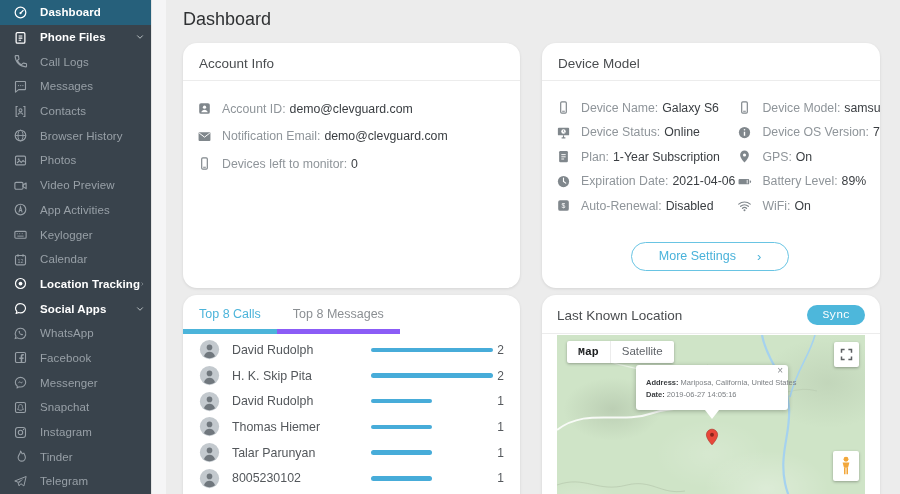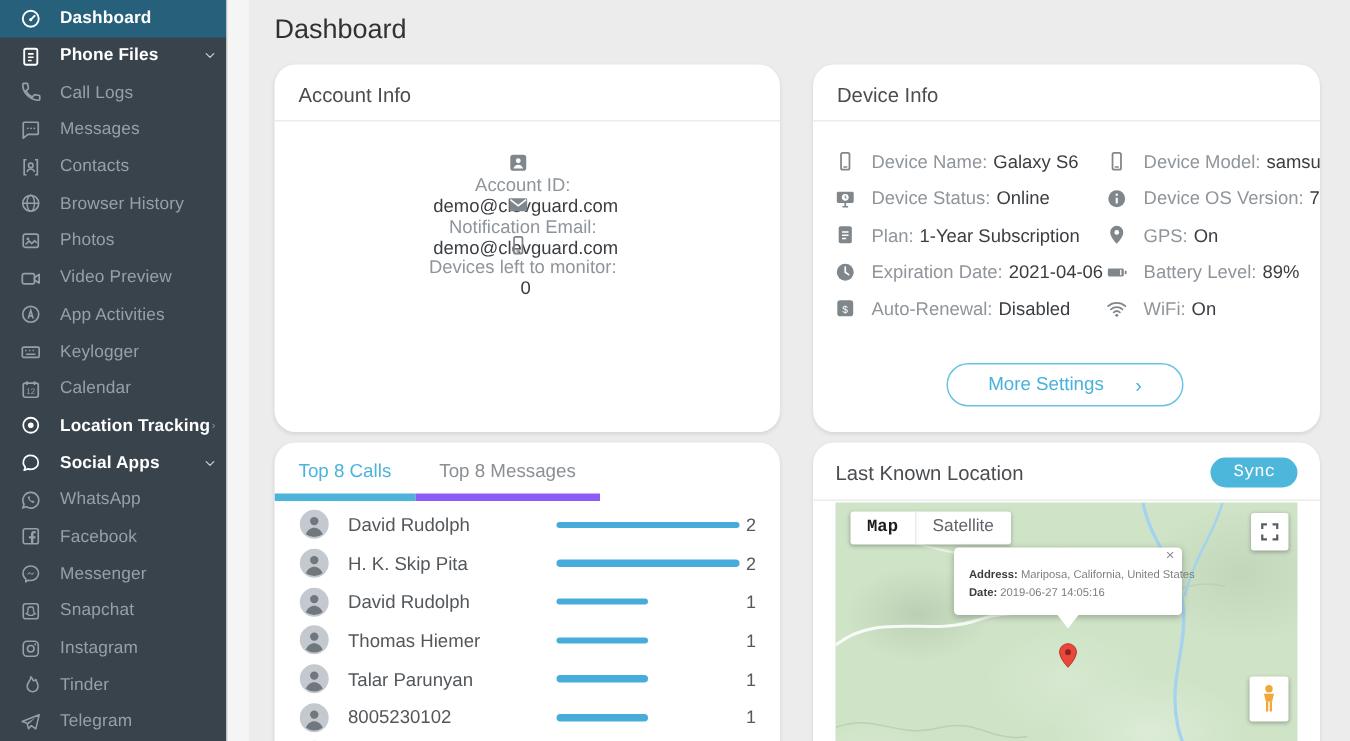--- a/index.html
+++ b/index.html
@@ -22,21 +22,21 @@
   
   .main { flex:1; padding:0 20px 0 17px; }
   .page-title { font-size:18px; font-weight:400; color:#2f3133; padding:9px 0 13px 0; }
   .grid { display:grid; grid-template-columns:337px 338px; grid-template-rows:245px 330px; gap:7px 22px; }
   .card { background:#fff; border-radius:14px; box-shadow:0 1px 3px rgba(0,0,0,.10); overflow:hidden; }
   .card-header { padding:13px 16px 9px; font-size:13.5px; color:#4a4d50; border-bottom:1px solid #ececec; }
 
   
   .info-body { padding:8px 16px 0 14px; }
   .info-row { display:flex; align-items:center; height:15.5px; margin-top:9px; font-size:12.3px; }
-  .acc .info-row { margin-top:12px;flex-direction:column; }
+  .acc .info-row { margin-top:12px; }
   .info-icon { width:15px; height:15px; margin-right:10px; color:#80878c; flex-shrink:0; display:inline-flex; }
   .info-label { color:#8f959a; margin-right:4px; white-space:nowrap; }
   .info-value { color:#3a3e42; white-space:nowrap; }
   .device-grid { display:grid; grid-template-columns:1fr 1fr; column-gap:2px; padding-top:2px; }
   .more-btn { display:flex; align-items:center; gap:21px; margin:28px auto 0; padding:6px 27px; background:#fff;
               border:1px solid #69c4e3; border-radius:16px; color:#49b2da; font-size:12.5px; cursor:pointer;
               font-family:"Liberation Sans", sans-serif; }
   .more-btn .chev { font-size:13px; }
 
   
@@ -330,21 +330,21 @@
                   <path d="M10.5 18h3" stroke="currentColor" stroke-width="1.6" stroke-linecap="round"></path>
                 </svg>
               </span>
               <span class="info-label">Devices left to monitor:</span>
               <span class="info-value">0</span>
             </div>
           </div>
       </section>
 
       <section class="card">
-        <div class="card-header">Device Info</div>
+        <div class="card-header">Device Model</div>
         <div class="info-body">
           <div class="device-grid" id="device-rows">
               <div class="info-row">
                 <span class="info-icon">
                   <svg viewBox="0 0 24 24" width="100%" height="100%">
                     <rect x="7.5" y="3" width="9" height="18" rx="1.8" fill="none" stroke="currentColor" stroke-width="1.9"></rect>
                     <path d="M10.5 18h3" stroke="currentColor" stroke-width="1.6" stroke-linecap="round"></path>
                   </svg>
                 </span>
                 <span class="info-label">Device Name:</span>

